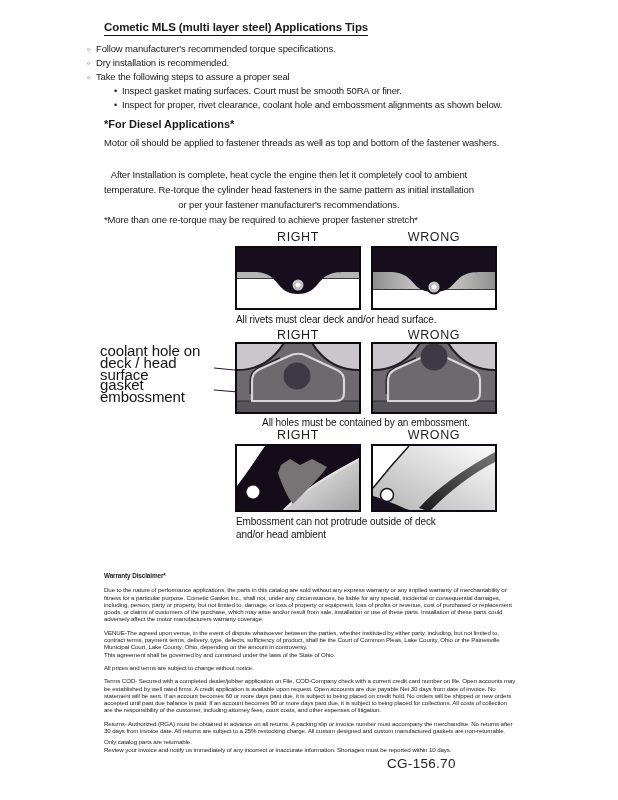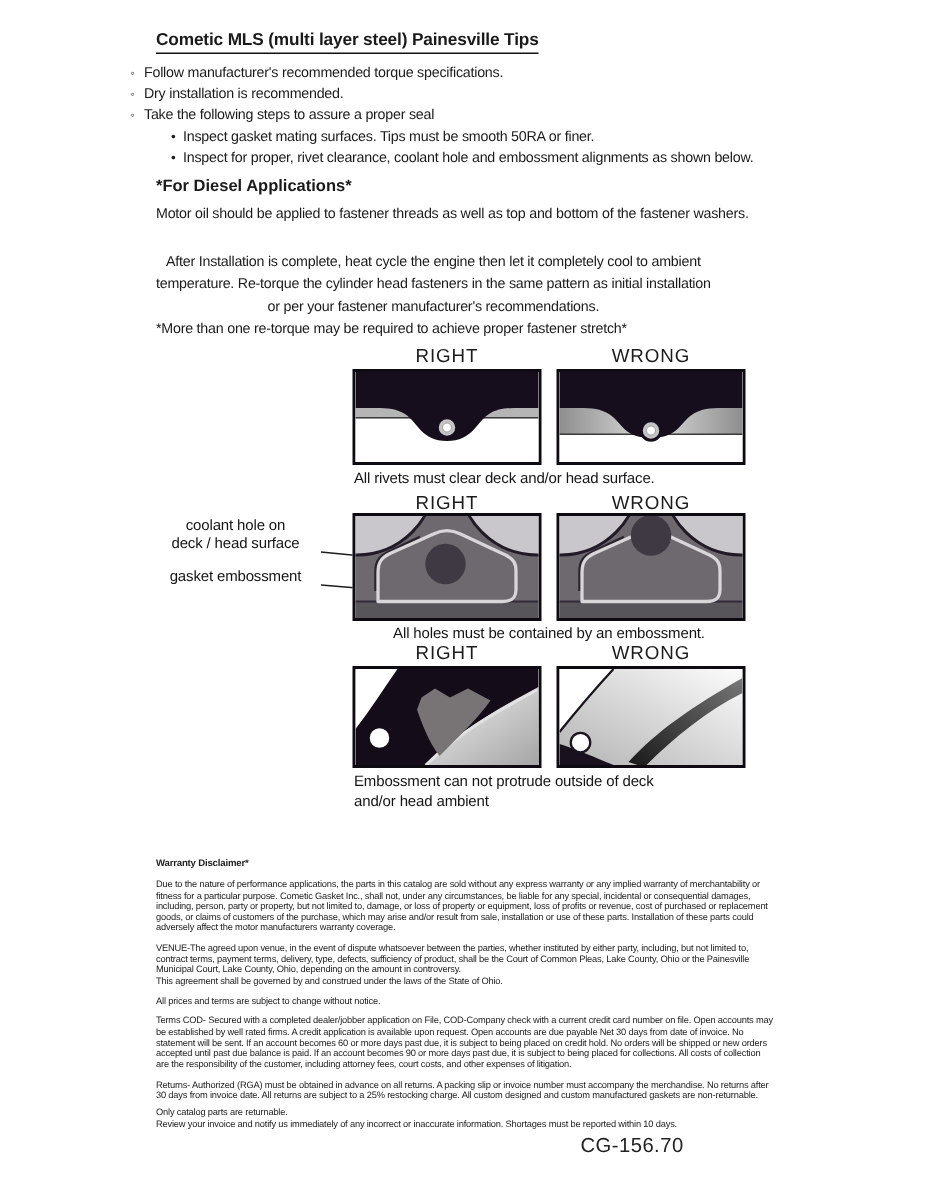--- a/index.html
+++ b/index.html
@@ -33,55 +33,55 @@
     font-size:12.5px;letter-spacing:0.6px;color:#1c1c1c;font-weight:500;white-space:nowrap;
   }
   .cap{position:absolute;font-size:10px;letter-spacing:-0.1px;color:#141414;line-height:13px;}
   
   .panel{position:absolute;width:126px;height:64px;border:2px solid #0e0a12;box-sizing:border-box;background:#fff;}
   .panel svg{display:block;width:100%;height:100%;}
   .r1{top:246px;} .r2{top:342px;height:72px;} .r3{top:444px;height:68px;}
   .pl{left:235px;} .pw{left:371px;}
   
   .side-label{
-    position:absolute;width:114px;left:100px;text-align:center;
-    font-size:10px;line-height:12px;letter-spacing:-0.1px;color:#141414;
+    position:absolute;width:114px;left:100px;text-align:left;
+    font-size:15px;line-height:12px;letter-spacing:-0.1px;color:#141414;
   }
   .leader-svg{position:absolute;left:100px;top:342px;width:200px;height:70px;}
   
   .fineprint{position:absolute;left:104px;top:572px;width:420px;font-size:6.2px;line-height:7.3px;letter-spacing:-0.12px;color:#222;}
   .fineprint .fp-h{font-weight:bold;font-size:6.4px;margin:0 0 7px 0;}
   .fineprint .blk{margin:0 0 6px 0;}
   .fineprint .blk-tight{margin:0 0 4px 0;}
   
   .pagenum{position:absolute;left:387px;top:756px;font-size:13.5px;letter-spacing:0.3px;color:#222;white-space:nowrap;}
 </style>
 </head>
 <body>
 
 <div class="sheet">
 
-  <div class="title">Cometic MLS (multi layer steel) Painesville Tips</div>
+  <div class="title">Cometic MLS (multi layer steel) Applications Tips</div>
 
   <div class="bullets">
     <div class="bul-row">
       <span class="mk">◦</span>
       <span class="line">Follow manufacturer's recommended torque specifications.</span>
     </div>
     <div class="bul-row">
       <span class="mk">◦</span>
       <span class="line">Dry installation is recommended.</span>
     </div>
     <div class="bul-row">
       <span class="mk">◦</span>
       <span class="line">Take the following steps to assure a proper seal</span>
     </div>
     <div class="bul-row bul-sub">
       <span class="mk">•</span>
-      <span class="line">Inspect gasket mating surfaces.  Tips must be smooth 50RA or finer.</span>
+      <span class="line">Inspect gasket mating surfaces.  Court must be smooth 50RA or finer.</span>
     </div>
     <div class="bul-row bul-sub">
       <span class="mk">•</span>
       <span class="line">Inspect for proper, rivet clearance, coolant hole and embossment alignments as shown below.</span>
     </div>
   </div>
 
   <div class="diesel-h">*For Diesel Applications*</div>
   <div class="para p1">
     <div class="line">Motor oil should be applied to fastener threads as well as top and bottom of the fastener washers.</div>

